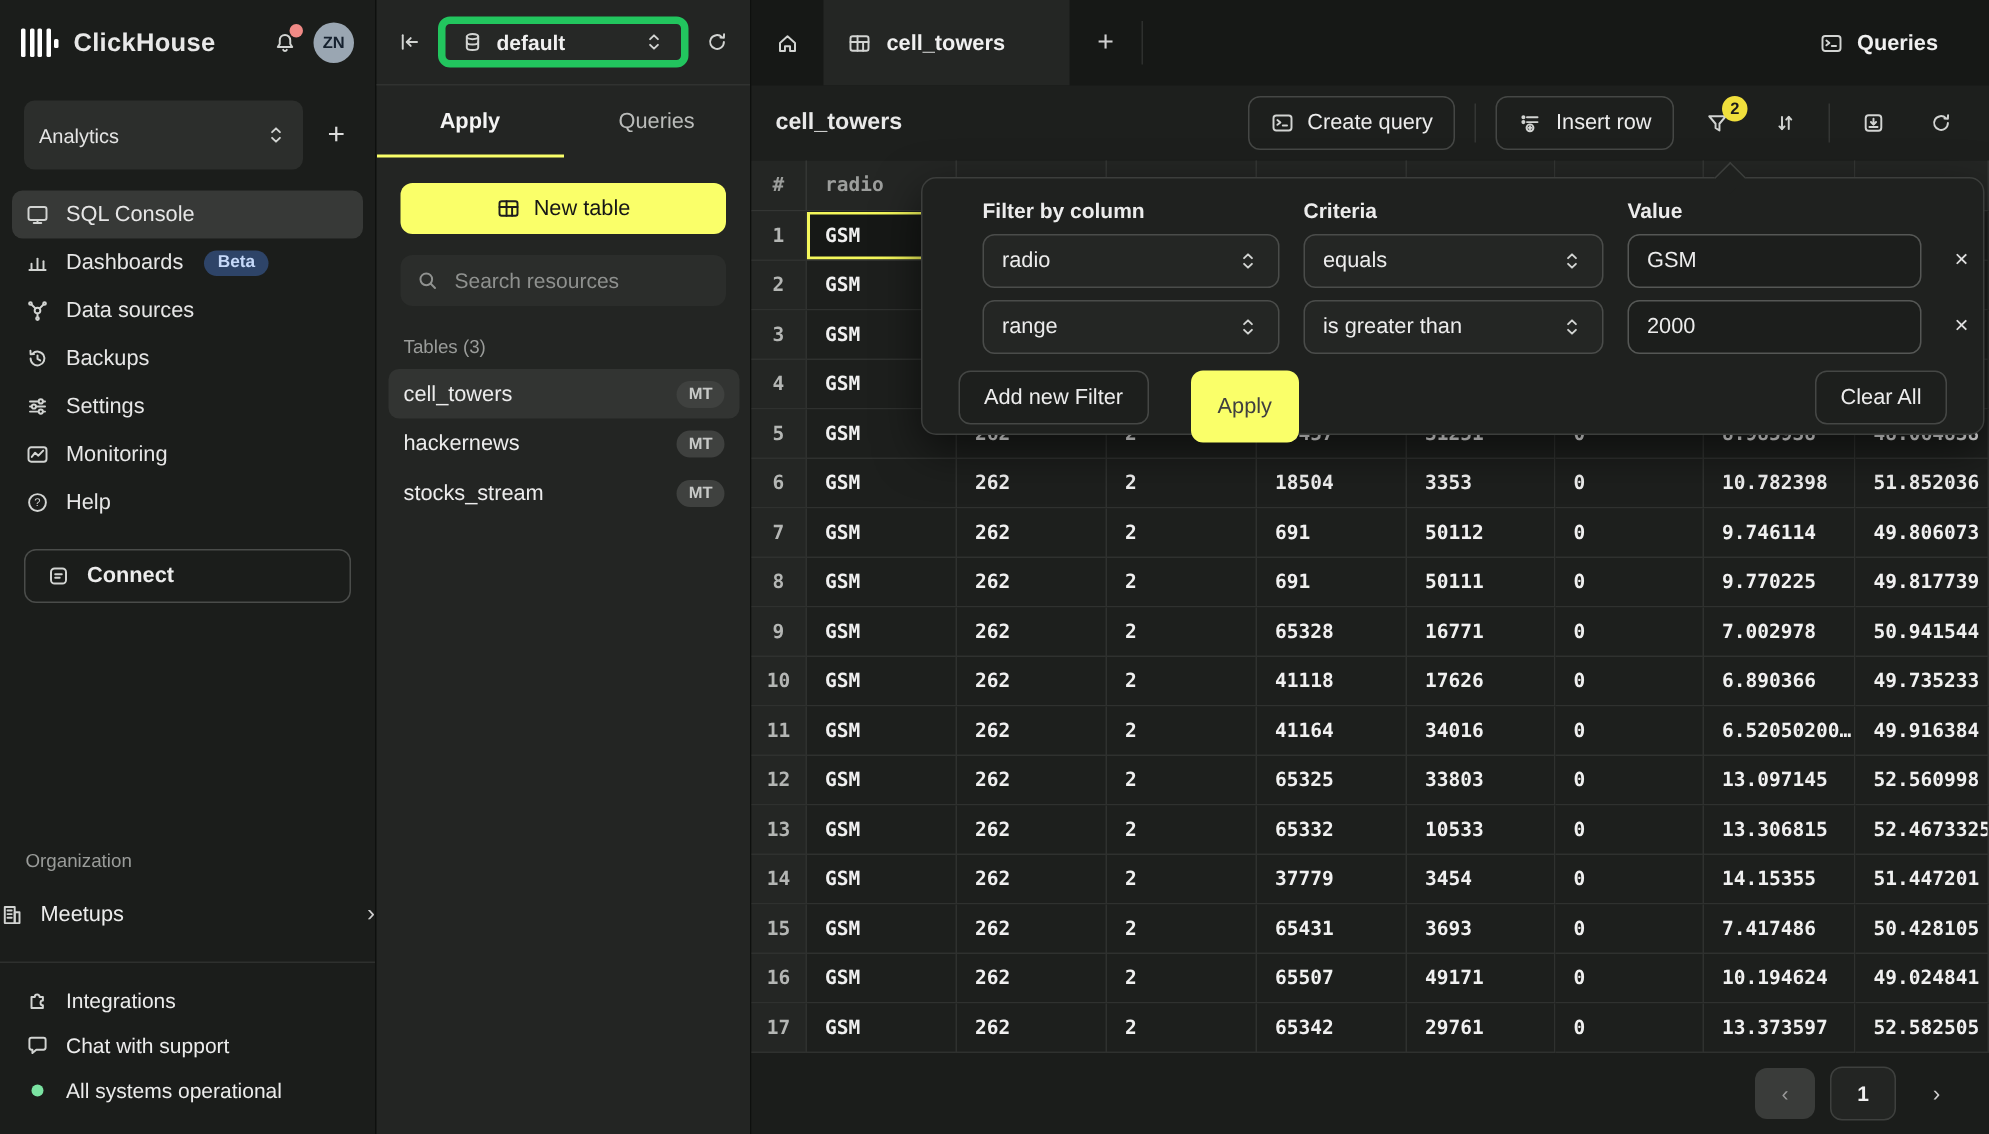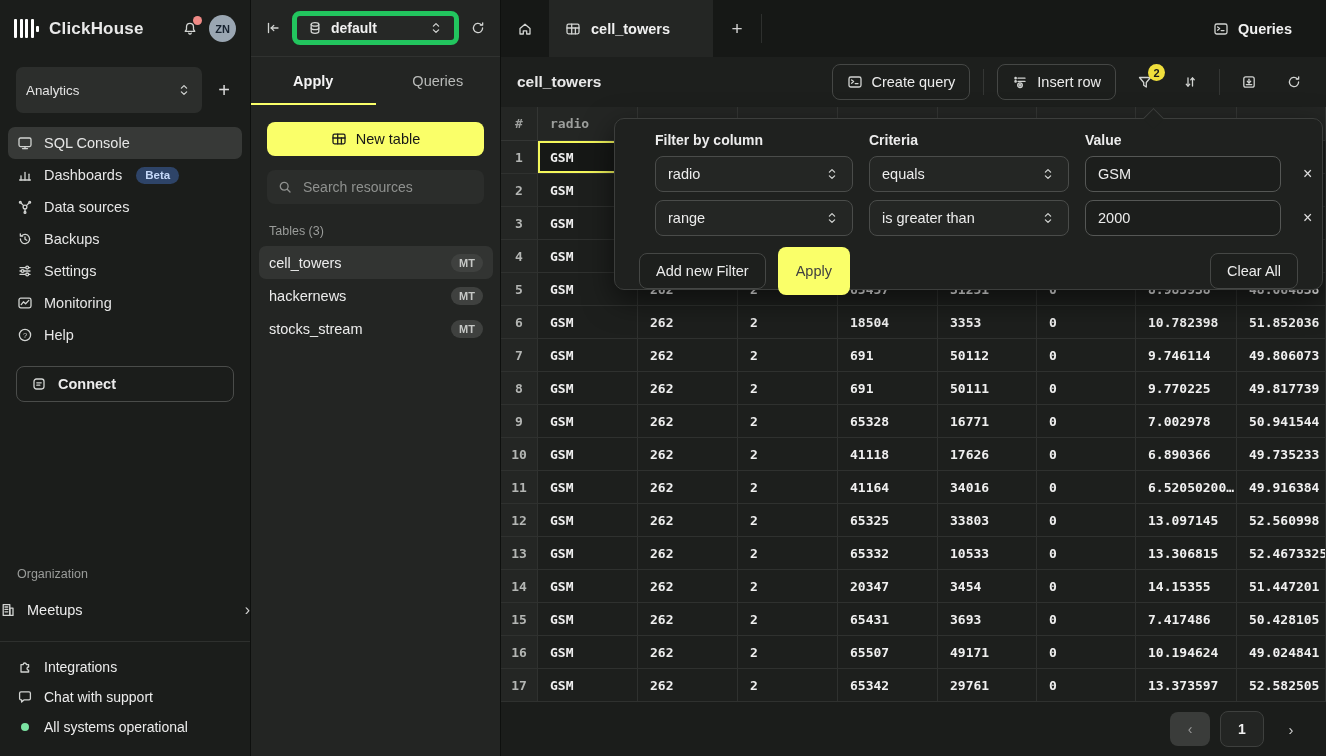--- a/index.html
+++ b/index.html
@@ -114,21 +114,21 @@
          border-left:1px solid #3c3e3c;border-top:1px solid #3c3e3c;transform:rotate(45deg);}
   .pop-grid{display:grid;grid-template-columns:198px 200px 196px 1fr;column-gap:16px;align-items:center;padding-left:16px;}
   .pop-head{margin-bottom:8px;font-weight:600;font-size:14px;color:#ececec;}
   .pop-row{margin-bottom:8px;}
   .pop-select{background:#242624;border:1px solid #4a4c4a;border-radius:8px;height:36px;display:flex;align-items:center;
               gap:8px;padding:0 12px;font-size:14.5px;color:#ececec;}
   .pop-select span{flex:1;text-align:left;}
   .pop-input{background:#1c1e1c;border:1px solid #555755;border-radius:8px;height:36px;padding:0 12px;color:#ececec;
              font-size:14.5px;font-family:inherit;outline:none;width:100%;}
   .x-btn{background:none;border:none;color:#e0e0e0;font-size:16px;justify-self:start;padding:2px 6px;}
-  .pop-actions{display:flex;gap:12px;margin-top:11px;align-items:center;}
+  .pop-actions{display:flex;gap:28px;margin-top:11px;}
   .ghost-btn{background:#1d1f1d;border:1px solid #454745;border-radius:8px;height:36px;padding:0 16px;
              color:#ececec;font-size:14.5px;font-weight:500;}
   .apply-btn{background:var(--accent,#faff69);border:none;border-radius:8px;height:48px;padding:0 18px;
              color:#404040;font-size:14.5px;font-weight:500;}
   .clear-btn{margin-left:auto;}
 </style>
 </head>
 <body>
 
 <div class="app">
@@ -582,21 +582,21 @@
             <div class="td">10533</div>
             <div class="td">0</div>
             <div class="td">13.306815</div>
             <div class="td">52.4673325</div>
           </div>
           <div class="trow">
             <div class="td num">14</div>
             <div class="td">GSM</div>
             <div class="td">262</div>
             <div class="td">2</div>
-            <div class="td">20347</div>
+            <div class="td">37779</div>
             <div class="td">3454</div>
             <div class="td">0</div>
             <div class="td">14.15355</div>
             <div class="td">51.447201</div>
           </div>
           <div class="trow">
             <div class="td num">15</div>
             <div class="td">GSM</div>
             <div class="td">262</div>
             <div class="td">2</div>

